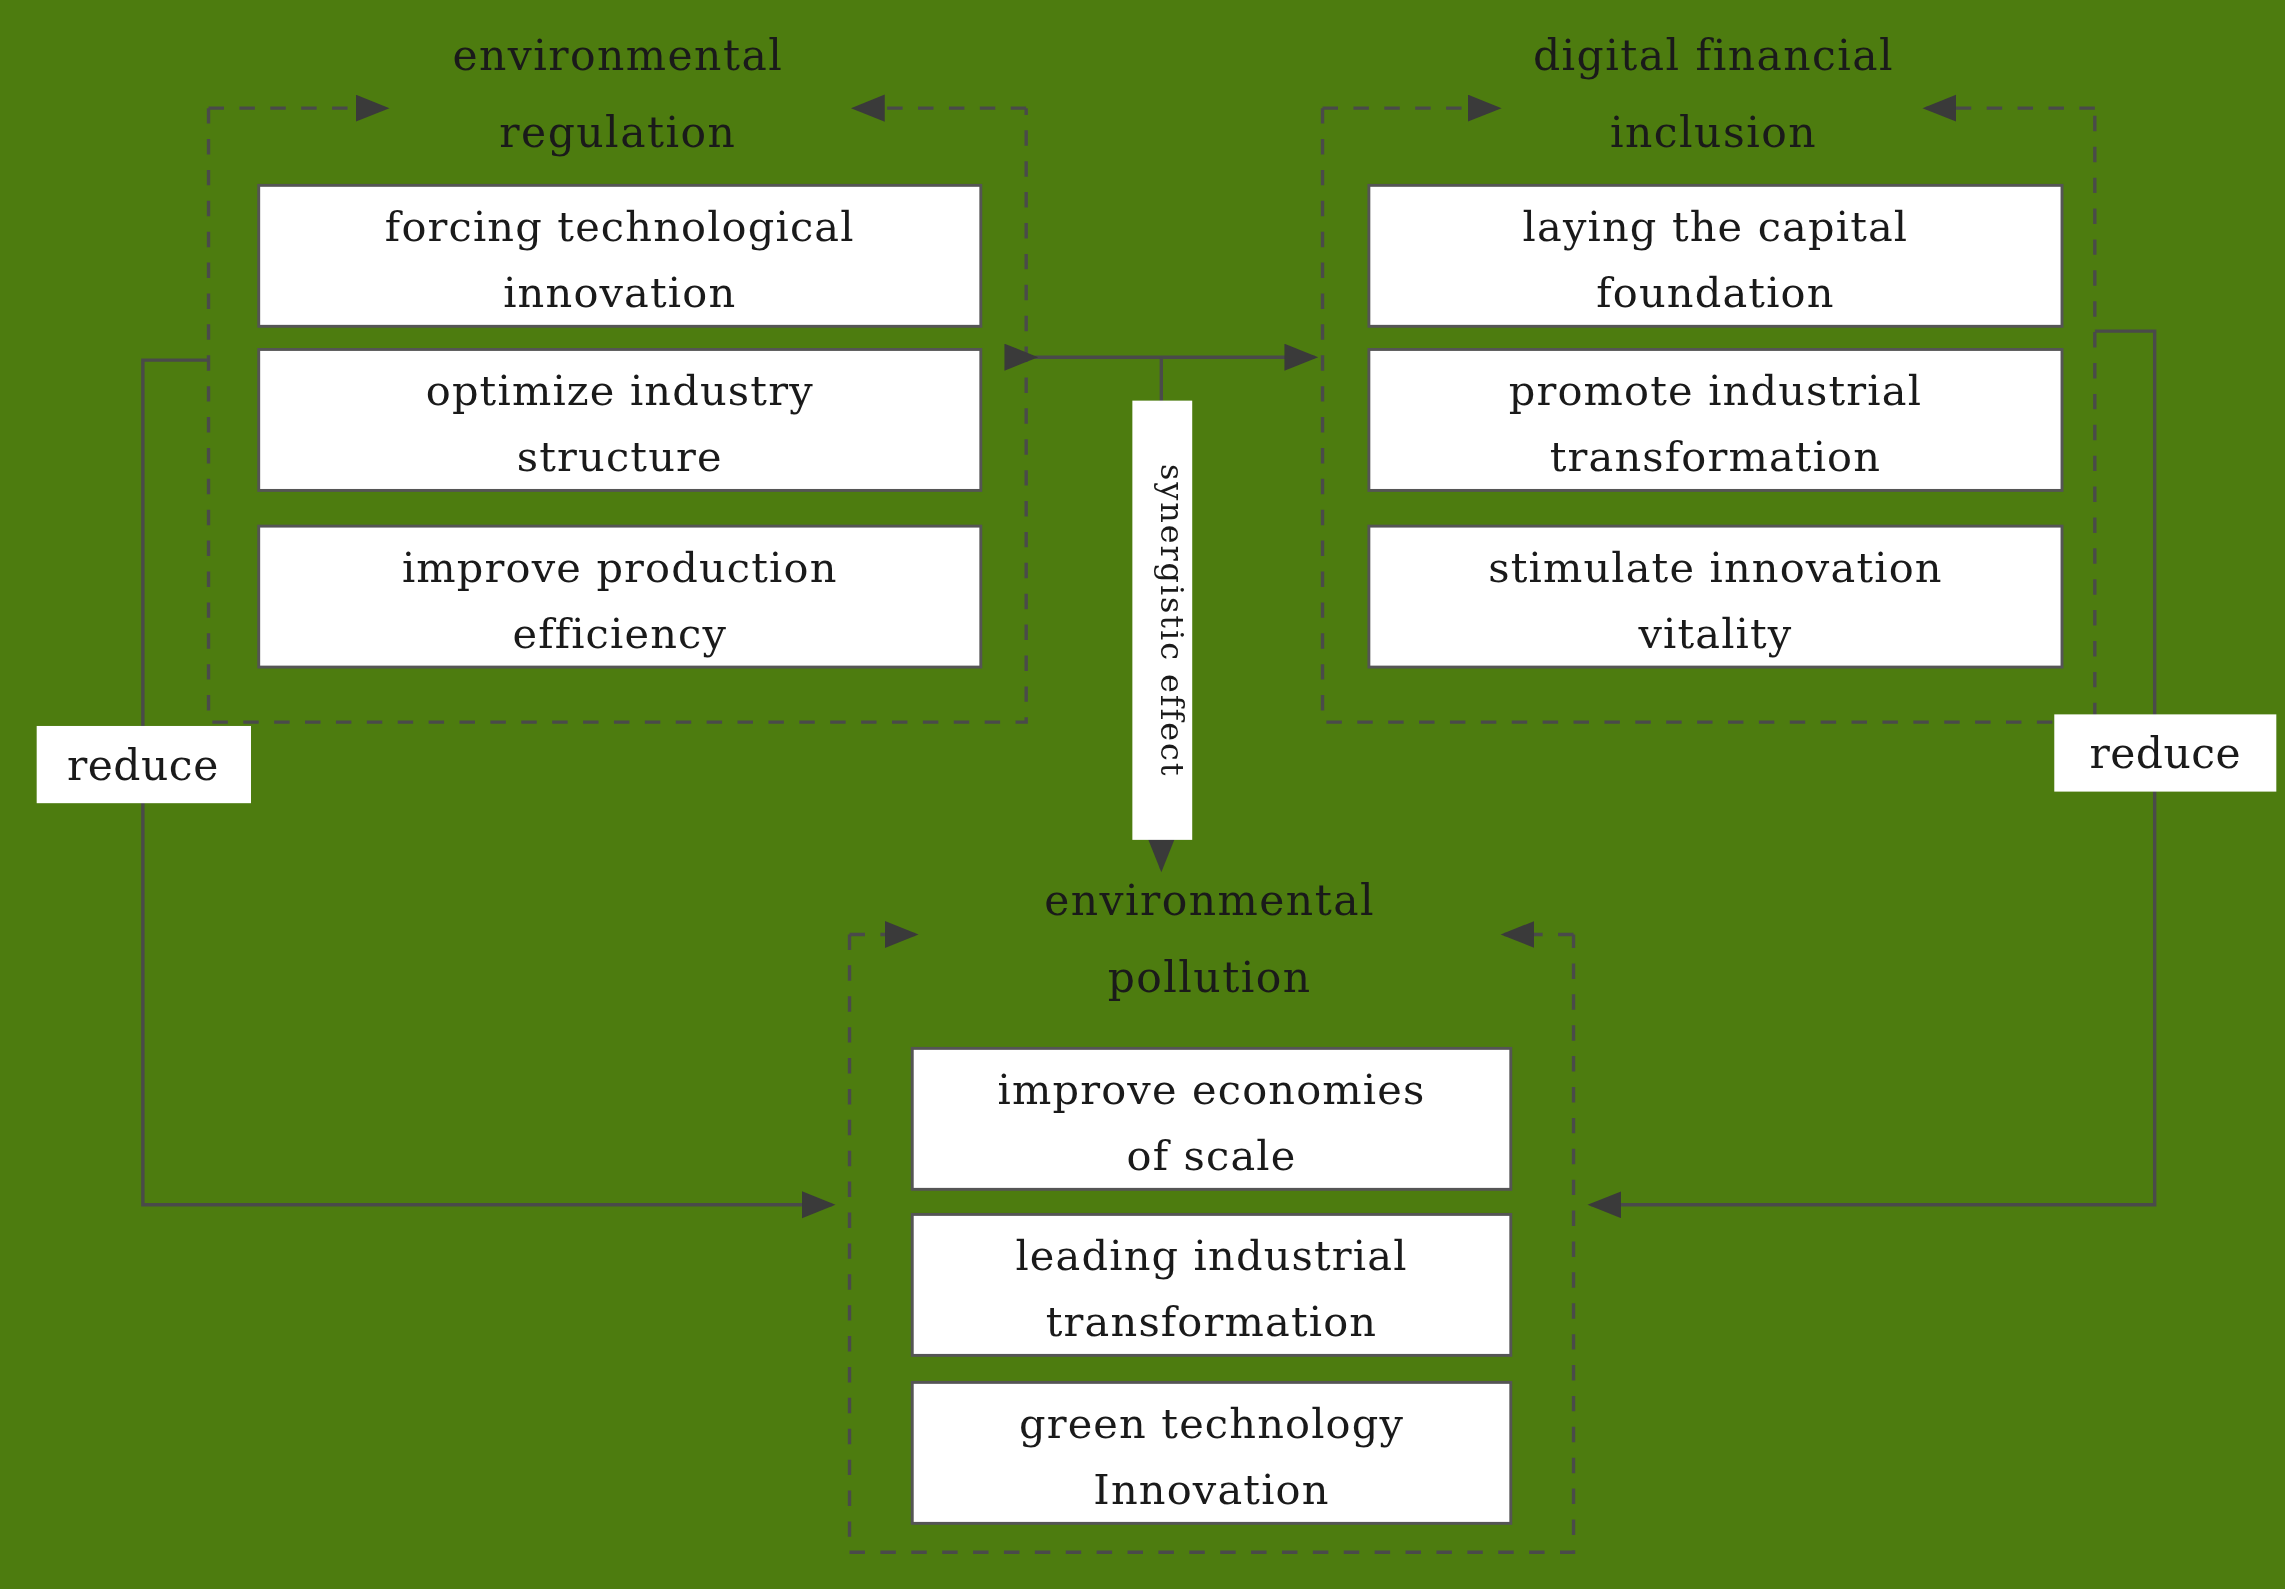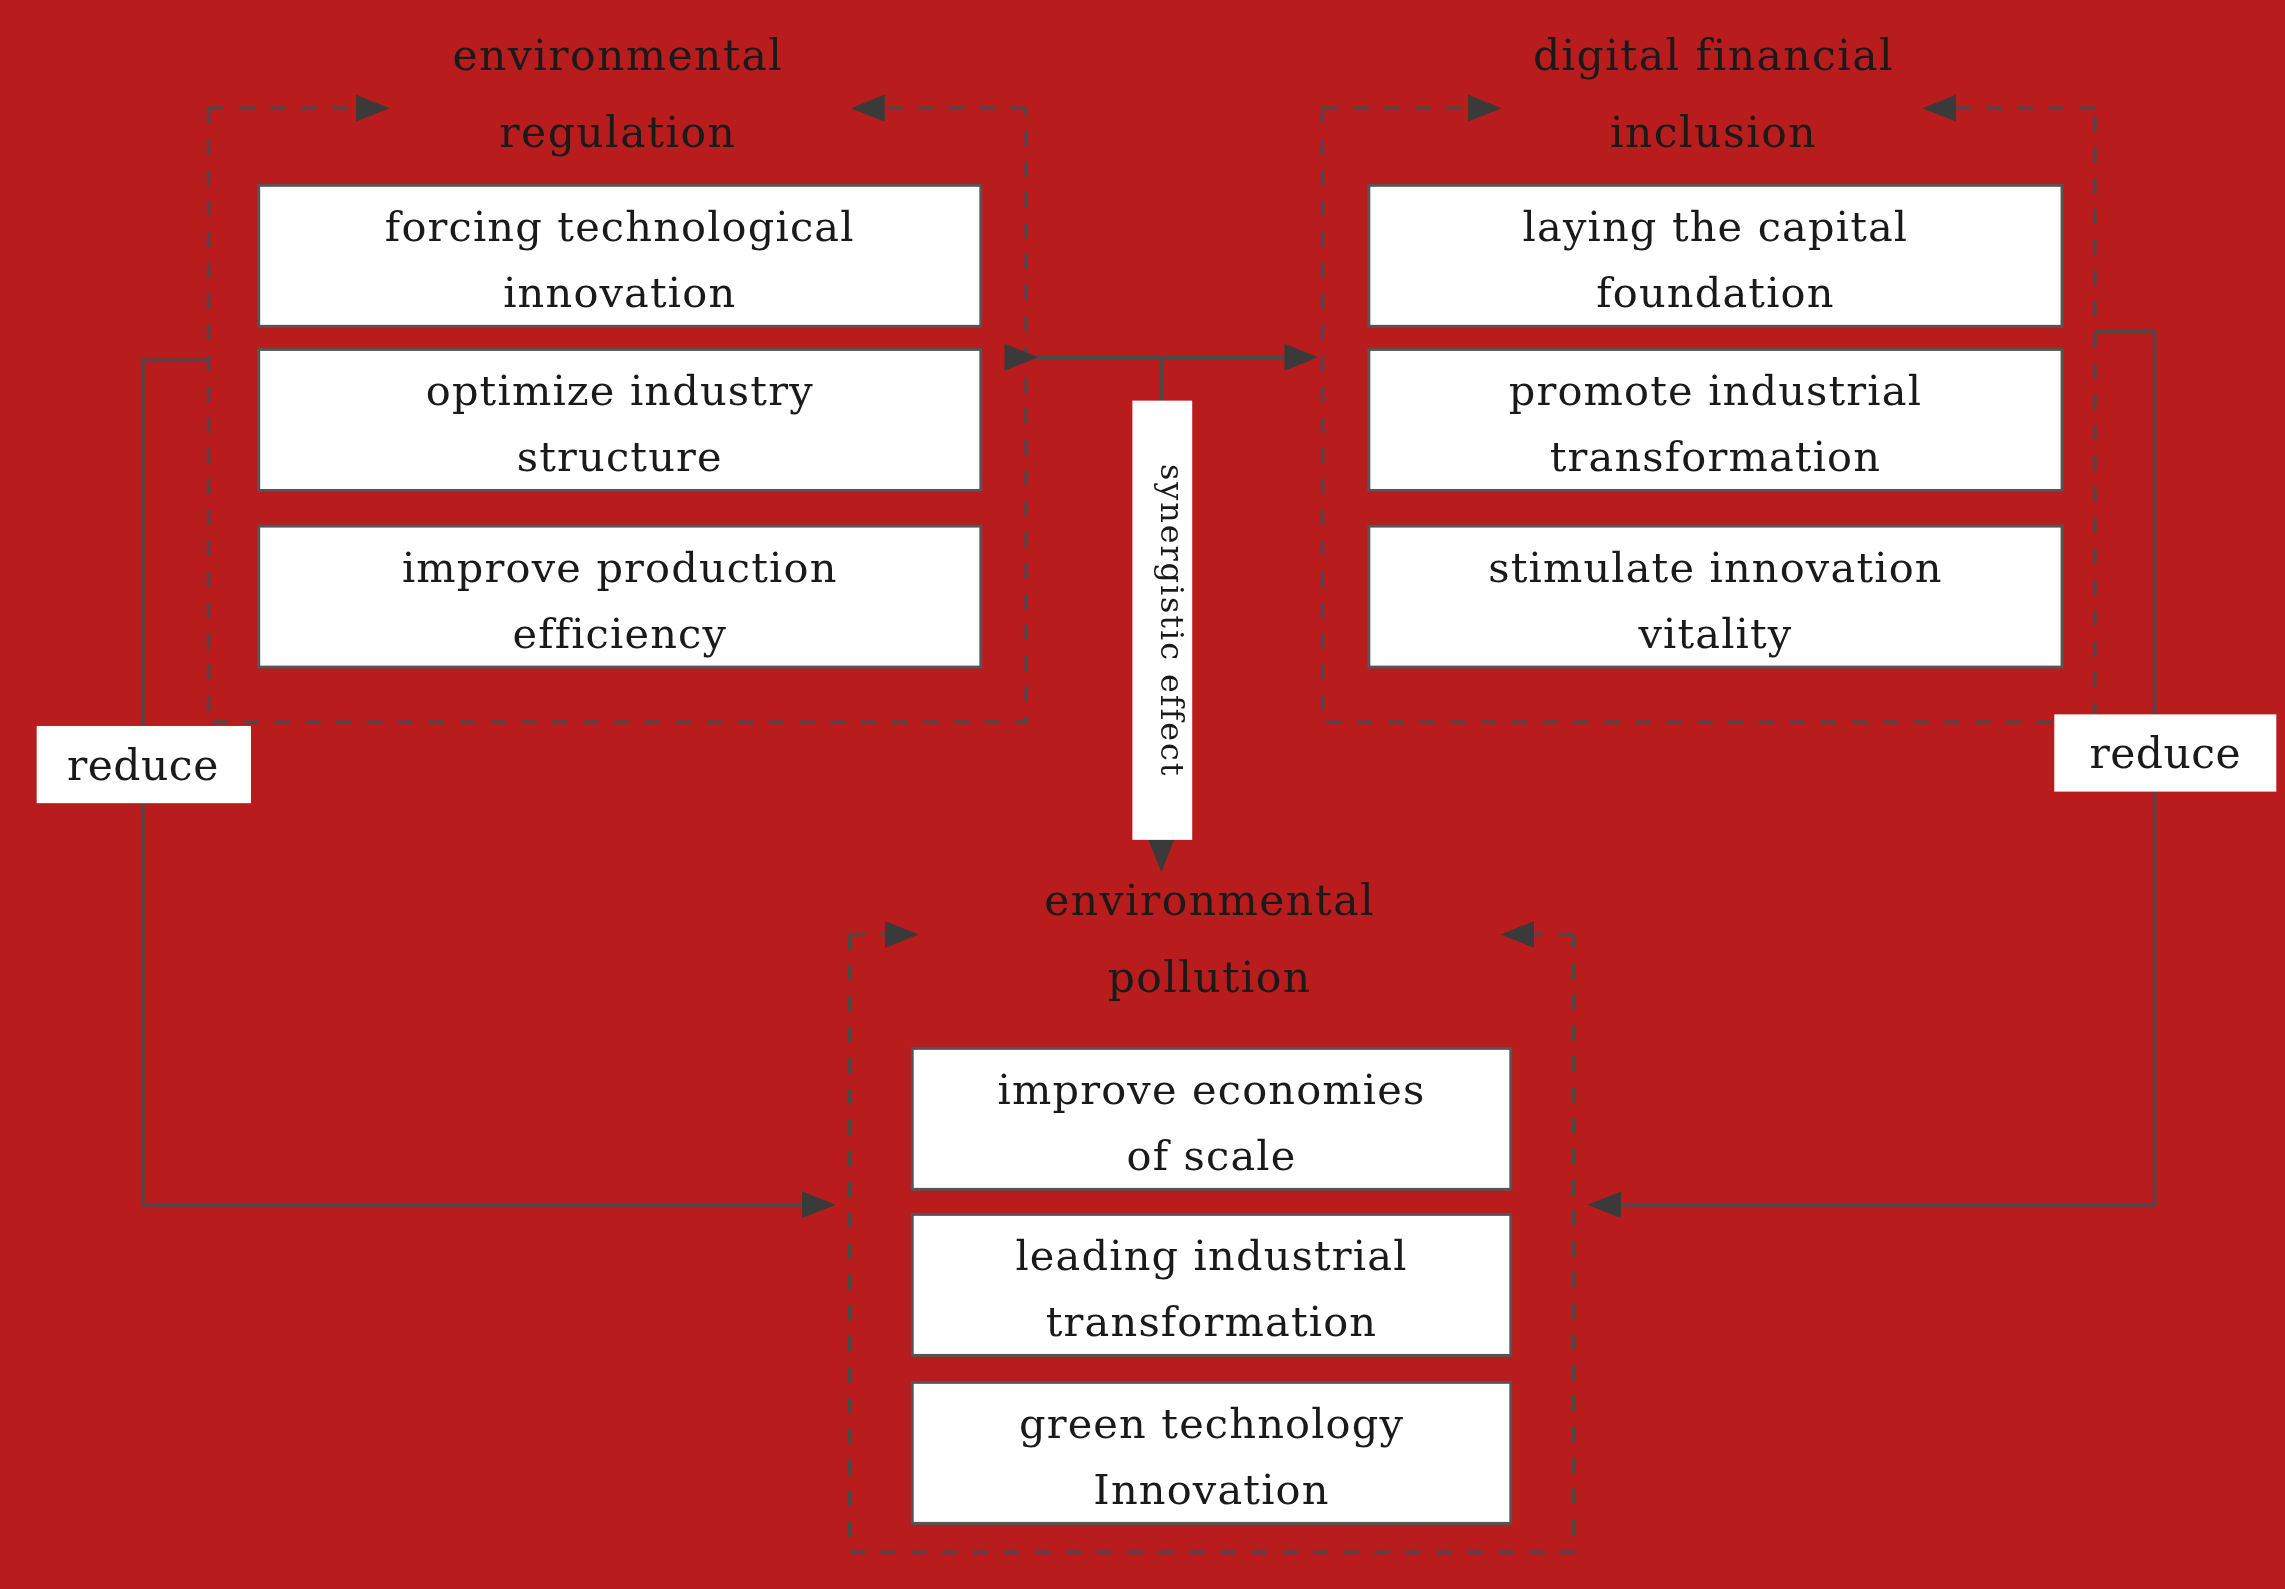--- a/index.html
+++ b/index.html
@@ -10,21 +10,21 @@
   body {
     width: 2285px;
     height: 1589px;
     font-family: "DejaVu Serif", "Liberation Serif", serif;
     overflow: hidden;
   }
   #diagram-root {
     position: relative;
     width: 2285px;
     height: 1589px;
-    background: #b91c1c;
+    background: #4d7c0f;
   }
   svg.canvas {
     position: absolute;
     top: 0;
     left: 0;
     width: 2285px;
     height: 1589px;
   }
   .solid-line {
     stroke: #4a4a4a;

